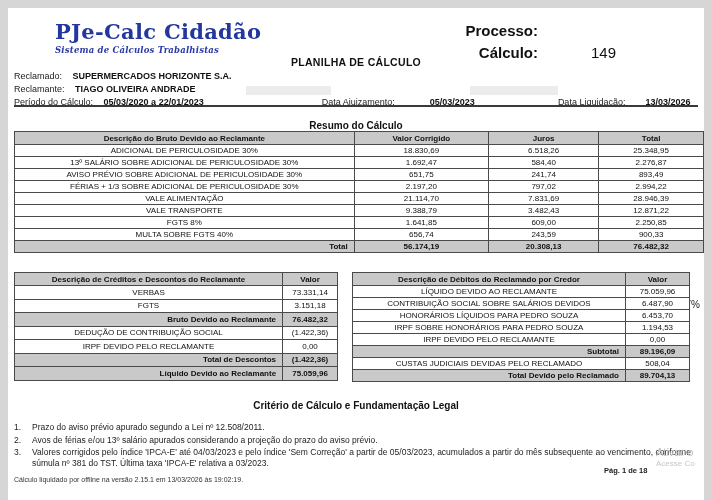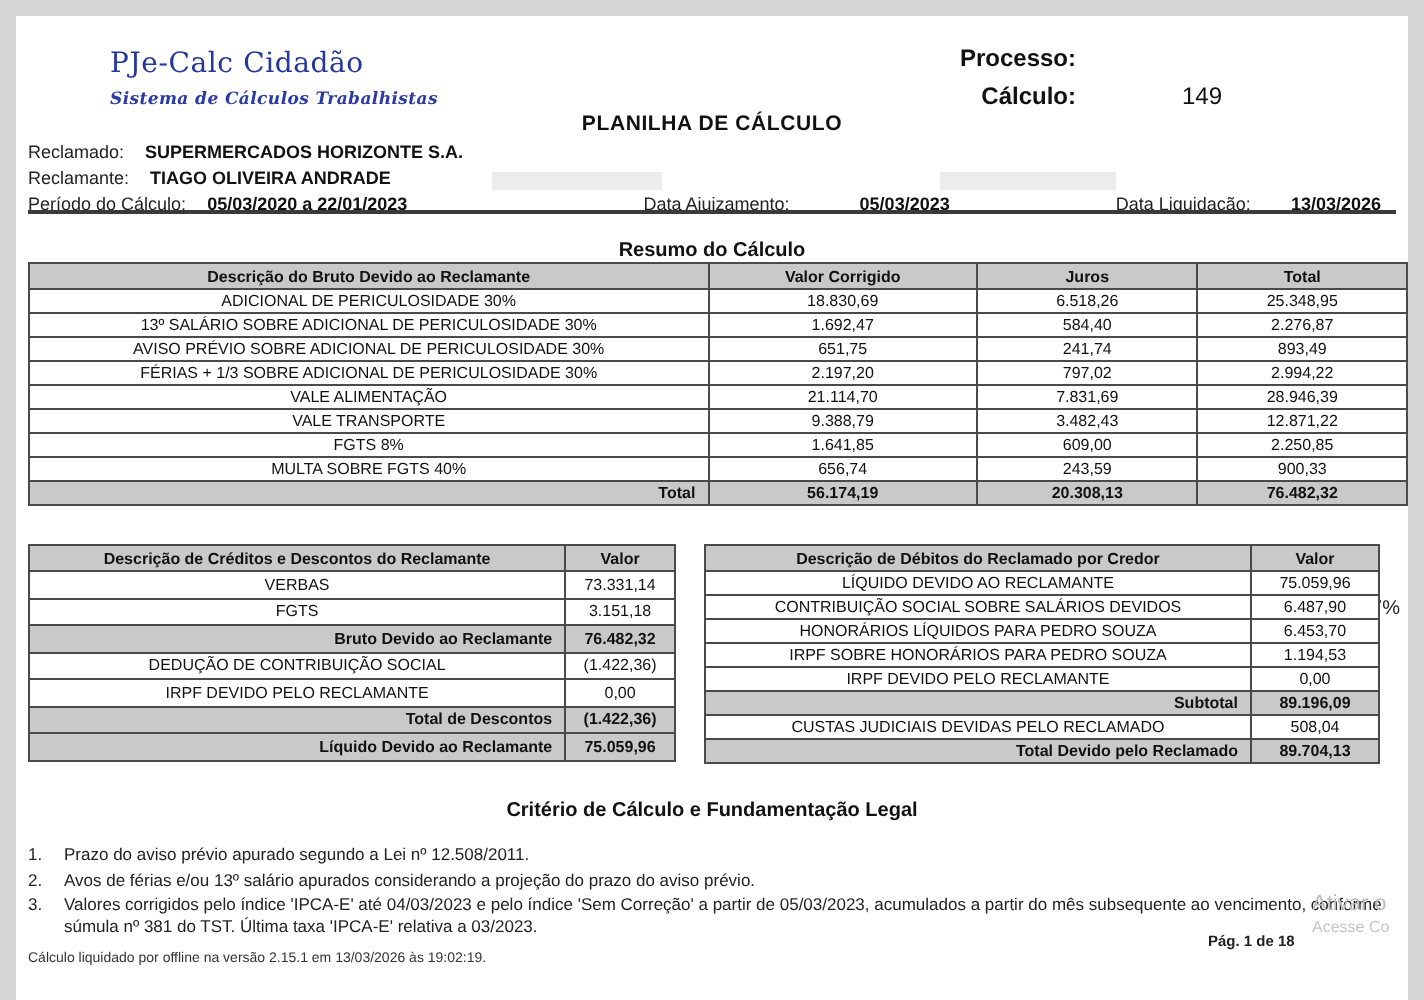--- a/index.html
+++ b/index.html
@@ -9,28 +9,28 @@
     font-family:"Liberation Sans",sans-serif;
     -webkit-font-smoothing:antialiased;
   }
   .page{
     position:absolute;left:8px;top:8px;width:696px;height:492px;
     background:#ffffff;overflow:hidden;
   }
   
   .logo{position:absolute;left:47px;top:12px;}
   .logo-title{
-    font-family:"DejaVu Serif",serif;font-weight:normal;font-size:14px;
+    font-family:"DejaVu Serif",serif;font-weight:bold;font-size:21px;
     color:#24379d;letter-spacing:.3px;line-height:24px;
   }
   .logo-sub{
     font-family:"DejaVu Serif",serif;font-style:italic;font-weight:bold;
     font-size:8.5px;color:#2a3aa6;margin-top:1px;letter-spacing:.2px;
   }
-  .proc-block{position:absolute;left:420px;top:14px;width:270px;font-size:12px;color:#111;}
+  .proc-block{position:absolute;left:420px;top:14px;width:270px;font-size:15px;color:#111;}
   .proc-row{display:flex;margin-bottom:5px;}
   .proc-label{width:110px;text-align:right;font-weight:bold;}
   .proc-value{margin-left:53px;}
   .doc-title{
     position:absolute;left:0;top:48px;width:100%;text-align:center;
     font-size:10.5px;font-weight:bold;color:#111;letter-spacing:.3px;
   }
   .parties{position:absolute;left:6px;top:63px;font-size:9px;color:#222;}
   .party-row{margin-bottom:3px;}
   .p-label{display:inline-block;}

